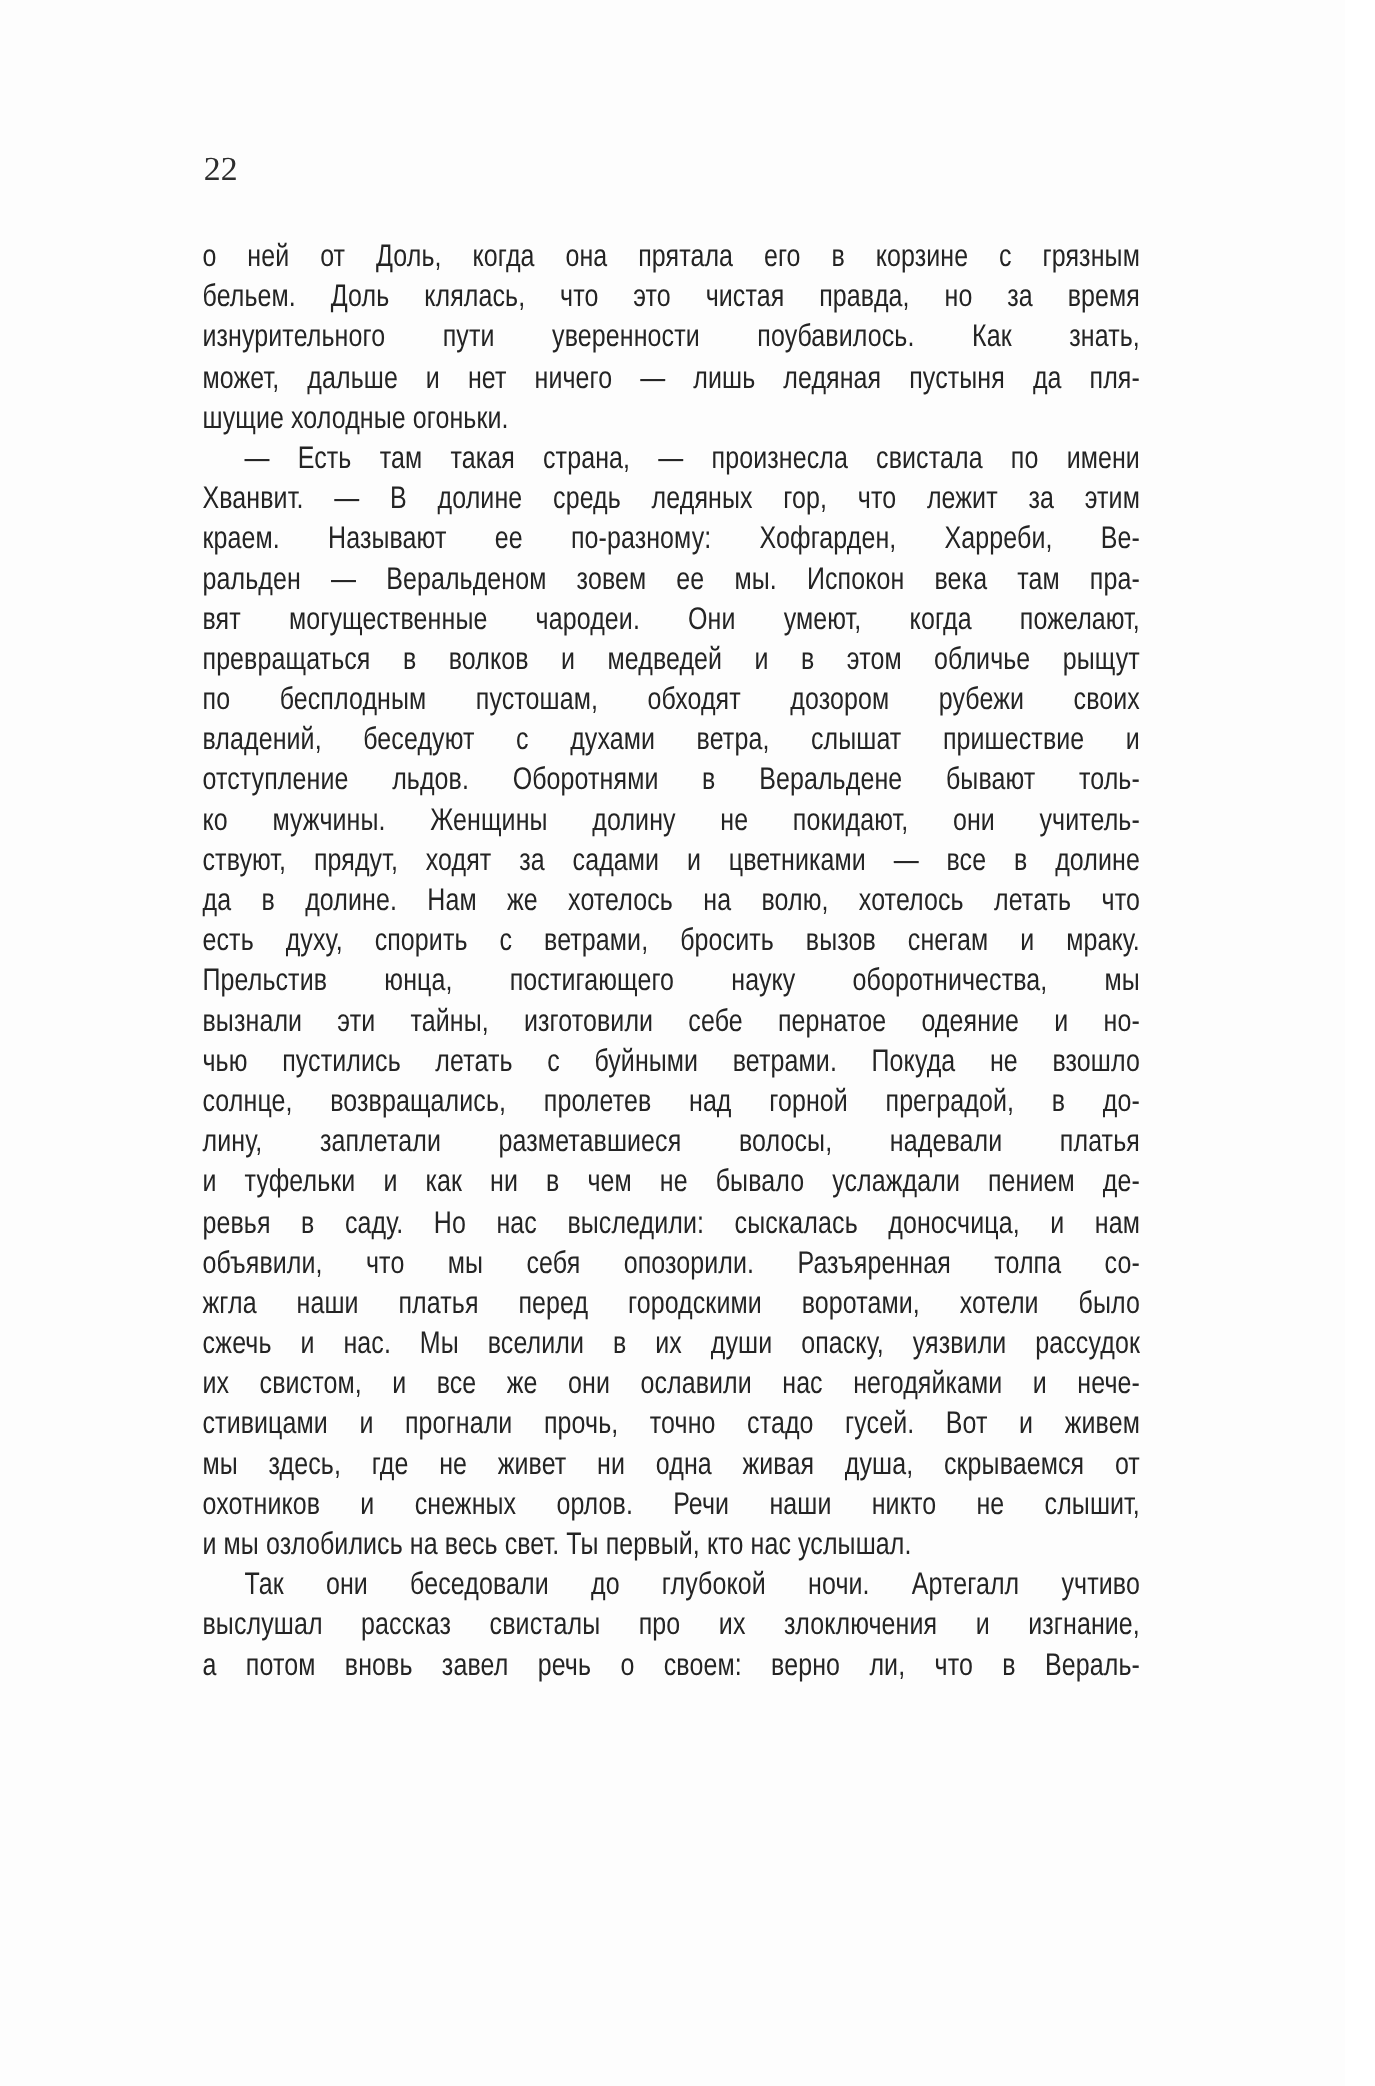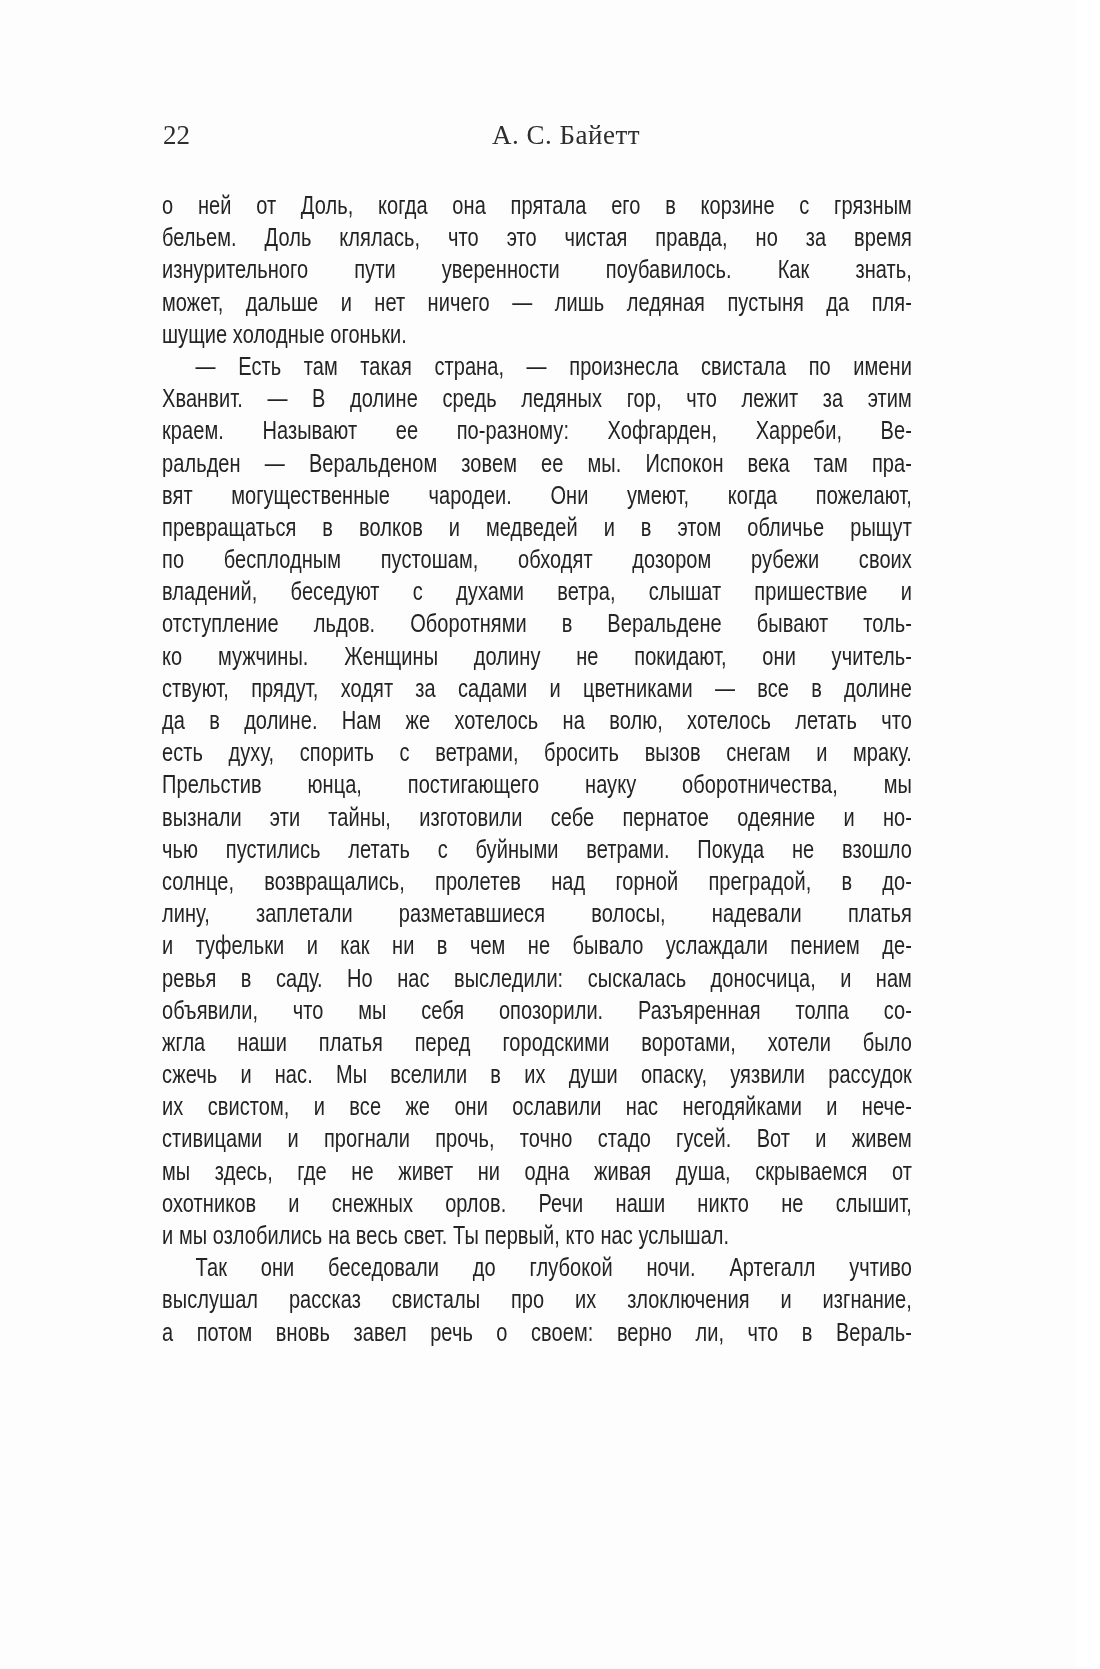--- a/index.html
+++ b/index.html
@@ -67,23 +67,20 @@
   }
   .line.indent {
     padding-left: 42px;
   }
 </style>
 </head>
 <body>
 
 <div class="page">
   <div class="page-number">22</div>
-  <div class="running-head-row">
-    <span class="inner">А. С. Байетт</span>
-  </div>
   <div class="text-body">
       <div class="paragraph">
         <div class="line">о ней от Доль, когда она прятала его в корзине с грязным</div>
         <div class="line">бельем. Доль клялась, что это чистая правда, но за время</div>
         <div class="line">изнурительного пути уверенности поубавилось. Как знать,</div>
         <div class="line">может, дальше и нет ничего — лишь ледяная пустыня да пля-</div>
         <div class="line para-end">шущие холодные огоньки.</div>
       </div>
       <div class="paragraph">
         <div class="line indent">— Есть там такая страна, — произнесла свистала по имени</div>

